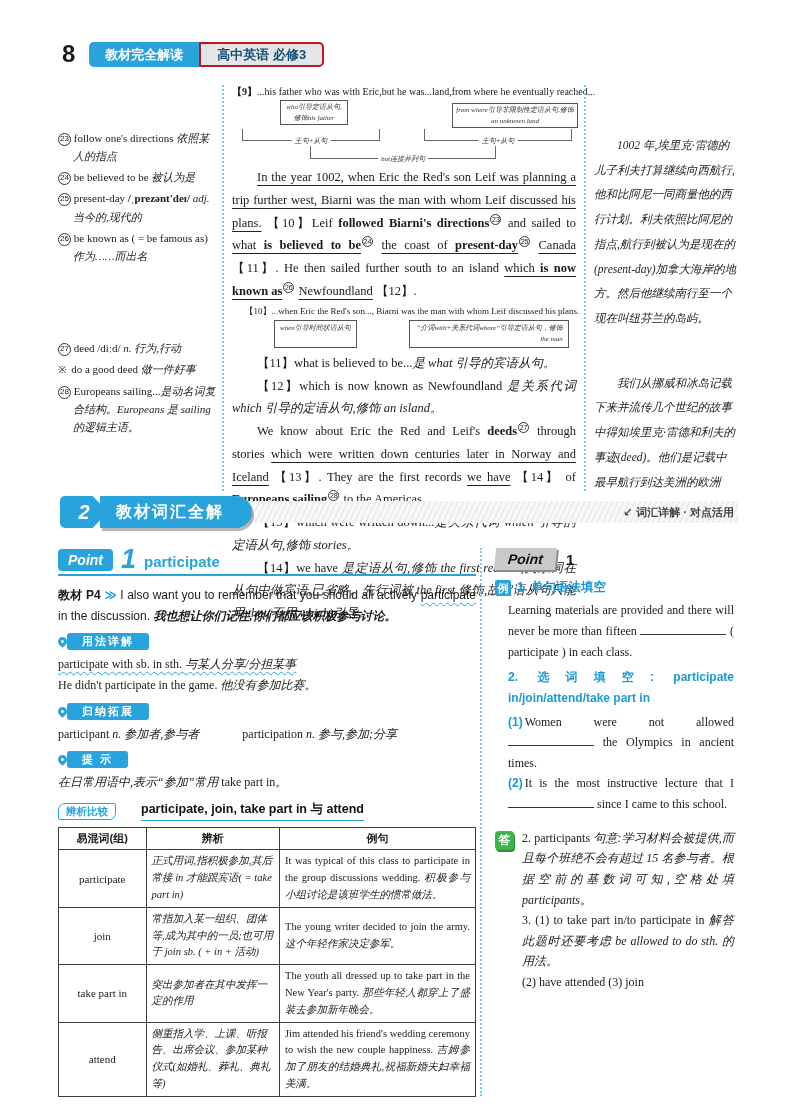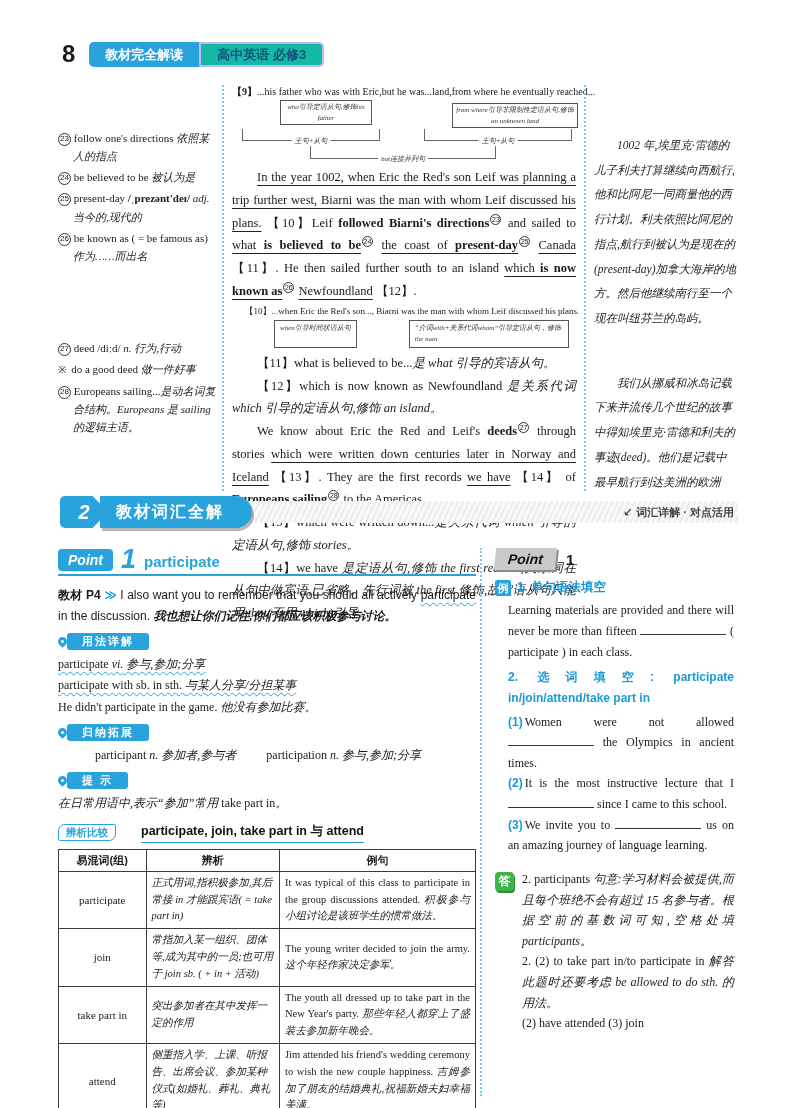--- a/index.html
+++ b/index.html
@@ -17,57 +17,57 @@
   .circ { display:inline-block; width:13px; height:13px; line-height:12px; border:1px solid #333; border-radius:50%;
           font:8px "Liberation Sans","DejaVu Sans",sans-serif; text-align:center; text-indent:0; vertical-align:1px; }
   .circ.sup-c { width:11px; height:11px; line-height:10px; font-size:7px; vertical-align:5px; margin:0 1px; }
   .sym { font-size:10px; margin-right:2px; text-indent:0; display:inline-block; }
 
   
   .page-header { position:absolute; top:40px; left:62px; display:flex; align-items:center; }
   .page-num { font:bold 24px "Liberation Sans","DejaVu Sans",sans-serif; margin-right:14px; }
   .badge-series { background:#29a3db; color:#fff; font:bold 13px/1 "Liberation Sans","DejaVu Sans",sans-serif;
                   padding:6px 16px; border-radius:5px 0 0 5px; }
-  .badge-subject { border:2px solid #c4b5fd; color:#14527a; background:#14b8a6; font:bold 13px/1 "Liberation Sans","DejaVu Sans",sans-serif;
+  .badge-subject { border:2px solid #b91c1c; color:#14527a; background:#e5e5e5; font:bold 13px/1 "Liberation Sans","DejaVu Sans",sans-serif;
                    padding:4px 16px; border-radius:0 5px 5px 0; }
 
   
   .top { position:absolute; top:85px; left:58px; width:680px; height:406px; display:flex; }
   .vdiv { border-left:2px dotted #79c9e8; margin:0 4px; }
   .col-notes { width:160px; padding-top:44px; font-size:11px; line-height:1.65; }
   .note-item { padding-left:15px; text-indent:-15px; margin-bottom:3px; }
   .note-item.gap-top { margin-top:74px; }
   .col-main { width:352px; padding:0 4px; }
   .col-trans { width:148px; padding:48px 0 0 4px; }
   .col-trans p { font-style:italic; font-size:11.5px; line-height:2.15; text-indent:2em; color:#222; }
   .col-trans p + p { margin-top:40px; }
 
   
   .d9-sentence { font-size:10px; white-space:nowrap; }
   .d9-body { position:relative; height:64px; margin-bottom:3px; }
   .nbox { position:absolute; border:1px solid #555; background:#fff; color:#333;
           font-size:7px; line-height:1.5; text-align:center; padding:1px 2px; font-style:italic; }
-  .nbox-a { left:48px; top:1px; width:92px; }
+  .nbox-a { left:48px; top:1px; width:68px; }
   .nbox-b { left:220px; top:4px; width:126px; }
   .brk { position:absolute; border:1px solid #666; border-top:none; }
   .blab { position:absolute; left:50%; bottom:-6px; transform:translateX(-50%); background:#fff;
           font-size:7px; font-style:italic; color:#333; padding:0 3px; white-space:nowrap; }
   .brk-l { left:10px;  top:30px; width:138px; height:12px; }
   .brk-r { left:192px; top:30px; width:148px; height:12px; }
   .brk-b { left:78px;  top:47px; width:186px; height:13px; }
 
   
   .mtext { font-size:12.5px; line-height:1.82; text-align:justify; text-indent:2em; }
 
   
   .d10 { margin:2px 0 4px; }
   .d10-sentence { font-size:9px; text-indent:1.4em; white-space:nowrap; }
   .d10-row { display:flex; gap:52px; padding-left:42px; margin-top:2px; }
   .d10-box { border:1px solid #555; font-size:7px; font-style:italic; color:#333;
-             text-align:left; line-height:1.6; padding:2px 5px; max-width:160px; }
+             text-align:right; line-height:1.6; padding:2px 5px; max-width:160px; }
 
   
   .banner { position:absolute; top:496px; left:0; width:790px; height:36px; }
   .banner-stripes { position:absolute; left:60px; right:52px; top:5px; height:22px;
                     background:repeating-linear-gradient(115deg,#ededed 0 2px,#f9f9f9 2px 5px); }
   .banner-left { position:absolute; left:60px; top:0; display:flex; align-items:stretch; height:32px; }
   .banner-num { width:48px; background:#29a3db; color:#fff; display:flex; align-items:center; justify-content:center;
                 font:bold italic 20px "Liberation Sans","DejaVu Sans",sans-serif;
                 clip-path:polygon(0 0,68% 0,100% 50%,68% 100%,0 100%); border-radius:5px 0 0 5px; }
   .banner-title { background:#29a3db; color:#fff; margin-left:-8px; display:flex; align-items:center;
@@ -89,21 +89,21 @@
 
   .src { font:12px/1.75 "Liberation Sans","DejaVu Sans",sans-serif; text-align:justify; margin-bottom:4px; }
 
   .badge-line { display:flex; align-items:center; margin:6px 0 4px; }
   .pin { width:9px; height:9px; background:#29a3db; border-radius:50% 50% 50% 0; transform:rotate(-45deg); position:relative; flex:none; }
   .pin-dot { position:absolute; left:3px; top:3px; width:3px; height:3px; background:#fff; border-radius:50%; }
   .bbadge { background:#29a3db; color:#fff; font:bold 11px/1 "Liberation Sans","DejaVu Sans",sans-serif;
             padding:3px 15px; border-radius:3px; letter-spacing:2px; }
 
   .uline { font-size:12px; line-height:1.78; }
-  .expand { display:flex; gap:30px;margin-left:37px; }
+  .expand { display:flex; gap:43px; }
 
   .cmp { display:flex; align-items:center; gap:25px; margin:8px 0 6px; }
   .cmp-badge { border:1px solid #29a3db; color:#29a3db; font:bold 10.5px/1 "Liberation Sans","DejaVu Sans",sans-serif;
                padding:2px 7px; border-radius:7px 2px 7px 2px; flex:none; }
   .cmp-title { font:bold 12.5px "Liberation Sans","DejaVu Sans",sans-serif; color:#111;
                border-bottom:1.5px solid #29a3db; padding-bottom:2px; }
 
   table.cmp-table { width:100%; border-collapse:collapse; border:1.5px solid #3c3c3c; }
   .cmp-table th, .cmp-table td { border:1px solid #3c3c3c; padding:3px 5px; }
   .cmp-table th { font:bold 11px "Liberation Sans","DejaVu Sans",sans-serif; text-align:center; }
@@ -220,21 +220,20 @@
       </div>
 
       <p class="src"><span class="b">教材 P4 </span><span class="b c">≫ </span><span>I also want you to remember that you should all actively </span><span class="w">participate</span><span> in the discussion. </span><span class="b k">我也想让你们记住,你们都应该积极参与讨论。</span></p>
 
       <div class="badge-line">
         <span class="pin">
             <span class="pin-dot"></span>
           </span>
         <span class="bbadge">用法详解</span>
       </div>
-      <p class="uline"><span class="w">participate </span><span class="w i">vi.</span><span class="w k"> 参与,参加;分享</span></p>
       <p class="uline"><span class="w">participate with sb. in sth. </span><span class="w k">与某人分享/分担某事</span></p>
       <p class="uline"><span>He didn't participate in the game. </span><span class="k">他没有参加比赛。</span></p>
 
       <div class="badge-line">
         <span class="pin">
             <span class="pin-dot"></span>
           </span>
         <span class="bbadge">归纳拓展</span>
       </div>
       <p class="uline expand">
@@ -265,21 +264,21 @@
           <tr>
             <th>易混词(组)</th>
             <th>辨析</th>
             <th>例句</th>
           </tr>
         </thead>
         <tbody>
           <tr>
             <td class="tw">participate</td>
             <td class="ta"><span class="k">正式用词,指积极参加,其后常接 in 才能跟宾语( = take part in)</span></td>
-            <td class="te"><span>It was typical of this class to participate in the group discussions attended. </span><span class="k">积极参与小组讨论是该班学生的惯常做法。</span></td>
+            <td class="te"><span>It was typical of this class to participate in the group discussions wedding. </span><span class="k">积极参与小组讨论是该班学生的惯常做法。</span></td>
           </tr>
           <tr>
             <td class="tw">join</td>
             <td class="ta"><span class="k">常指加入某一组织、团体等,成为其中的一员;也可用于 join sb. ( + in + 活动)</span></td>
             <td class="te"><span>The young writer decided to join the army. </span><span class="k">这个年轻作家决定参军。</span></td>
           </tr>
           <tr>
             <td class="tw">take part in</td>
             <td class="ta"><span class="k">突出参加者在其中发挥一定的作用</span></td>
             <td class="te"><span>The youth all dressed up to take part in the New Year's party. </span><span class="k">那些年轻人都穿上了盛装去参加新年晚会。</span></td>
@@ -303,23 +302,22 @@
 
       <div class="ex-title">
         <span class="ex-badge">例</span>
         <span class="ex-title-text">1. 单句语法填空</span>
       </div>
       <p class="ex-text"><span>Learning materials are provided and there will never be more than fifteen </span><span class="blank"></span><span> ( participate ) in each class.</span></p>
 
       <p class="q2-title ex-text">2. 选词填空: participate in/join/attend/take part in</p>
       <p class="ex-text"><span class="qnum">(1)</span><span><span>Women were not allowed </span><span class="blank"></span><span> the Olympics in ancient times.</span></span></p>
       <p class="ex-text"><span class="qnum">(2)</span><span><span>It is the most instructive lecture that I </span><span class="blank"></span><span> since I came to this school.</span></span></p>
-      <p class="ex-text"><span class="qnum">(3)</span><span><span>We invite you to </span><span class="blank"></span><span> us on an amazing journey of language learning.</span></span></p>
 
       <div class="ans">
         <span class="ans-badge">答</span>
         <p><span>2. participants  </span><span class="k">句意:学习材料会被提供,而且每个班绝不会有超过 15 名参与者。根据空前的基数词可知,空格处填 participants。</span></p>
-        <p><span>2. (2) to take part in/to participate in </span><span class="k">解答此题时还要考虑 be allowed to do sth. 的用法。</span></p>
+        <p><span>3. (1) to take part in/to participate in </span><span class="k">解答此题时还要考虑 be allowed to do sth. 的用法。</span></p>
         <p><span>(2) have attended  (3) join</span></p>
       </div>
     </div>
   </section>
 </div>
 
 </body></html>

